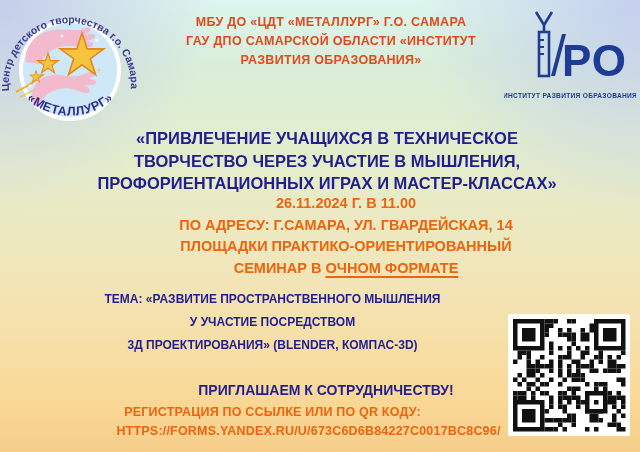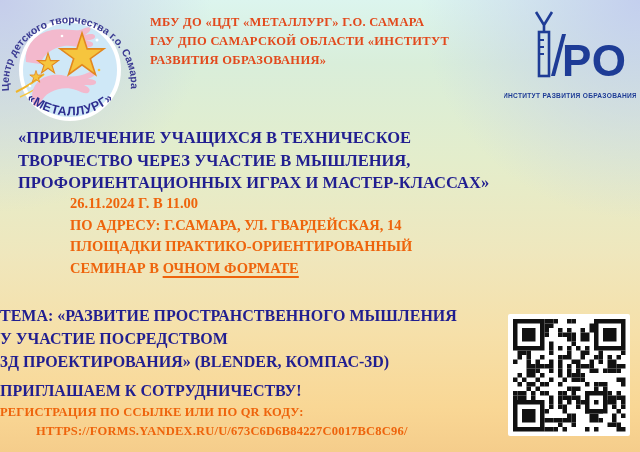--- a/index.html
+++ b/index.html
@@ -5,31 +5,31 @@
   html,body{margin:0;padding:0;}
   .poster{
     position:relative;width:640px;height:452px;overflow:hidden;
     font-family:"Liberation Sans",sans-serif;font-weight:bold;
     background:
       radial-gradient(circle at 0% 0%, rgba(196,203,235,.95) 0%, rgba(196,203,235,0) 27%),
       radial-gradient(circle at 100% 0%, rgba(193,203,238,.9) 0%, rgba(193,203,238,0) 28%),
       linear-gradient(180deg,#dcf5ee 0%,#d9eeda 14%,#e4edcb 36%,#efe7bd 56%,#f6e0a9 74%,#f9d795 90%,#f5cd8b 100%);
   }
   .abs{position:absolute;}
-  .ctr{font-family:Liberation Serif, serif;}
+  .ctr{text-align:center;}
   .red{color:#e2491c;}
   .orange{color:#ee640c;}
   .navy{color:#211e90;}
   .header-org{left:150px;right:128px;top:13px;font-size:12.5px;line-height:19px;letter-spacing:.3px;}
   .stage{left:30px;right:8px;top:86px;font-size:13.5px;line-height:20px;}
   .title{left:18px;right:4px;top:127px;font-size:16.5px;line-height:22.5px;}
   .details{left:70px;right:18px;top:193px;font-size:14.5px;line-height:21.5px;}
   .details .ul{text-decoration:underline;text-decoration-thickness:2px;text-underline-offset:3px;margin-top:20px;}
-  .theme{left:0;width:545px;top:304px;font-size:16px;line-height:23px;}
-  .invite{left:0;width:558px;top:382px;font-size:16px;}
+  .theme{left:0;width:545px;top:288px;font-size:12px;line-height:23px;}
+  .invite{left:0;width:558px;top:382px;font-size:14px;padding-left:47px;}
   .reg{left:0;width:545px;top:405px;font-size:12.5px;letter-spacing:.2px;}
   .url{left:0;width:545px;top:424px;font-size:12.5px;letter-spacing:.2px;margin-left:36px;}
   .qr{left:508px;top:314px;width:122px;height:122px;background:#fff;border-radius:2px;}
   .cdt-logo{left:2px;top:0;width:152px;height:132px;}
   .iro-logo{left:504px;top:6px;width:132px;height:98px;}
 </style>
 </head>
 <body>
 
 <div class="poster">

